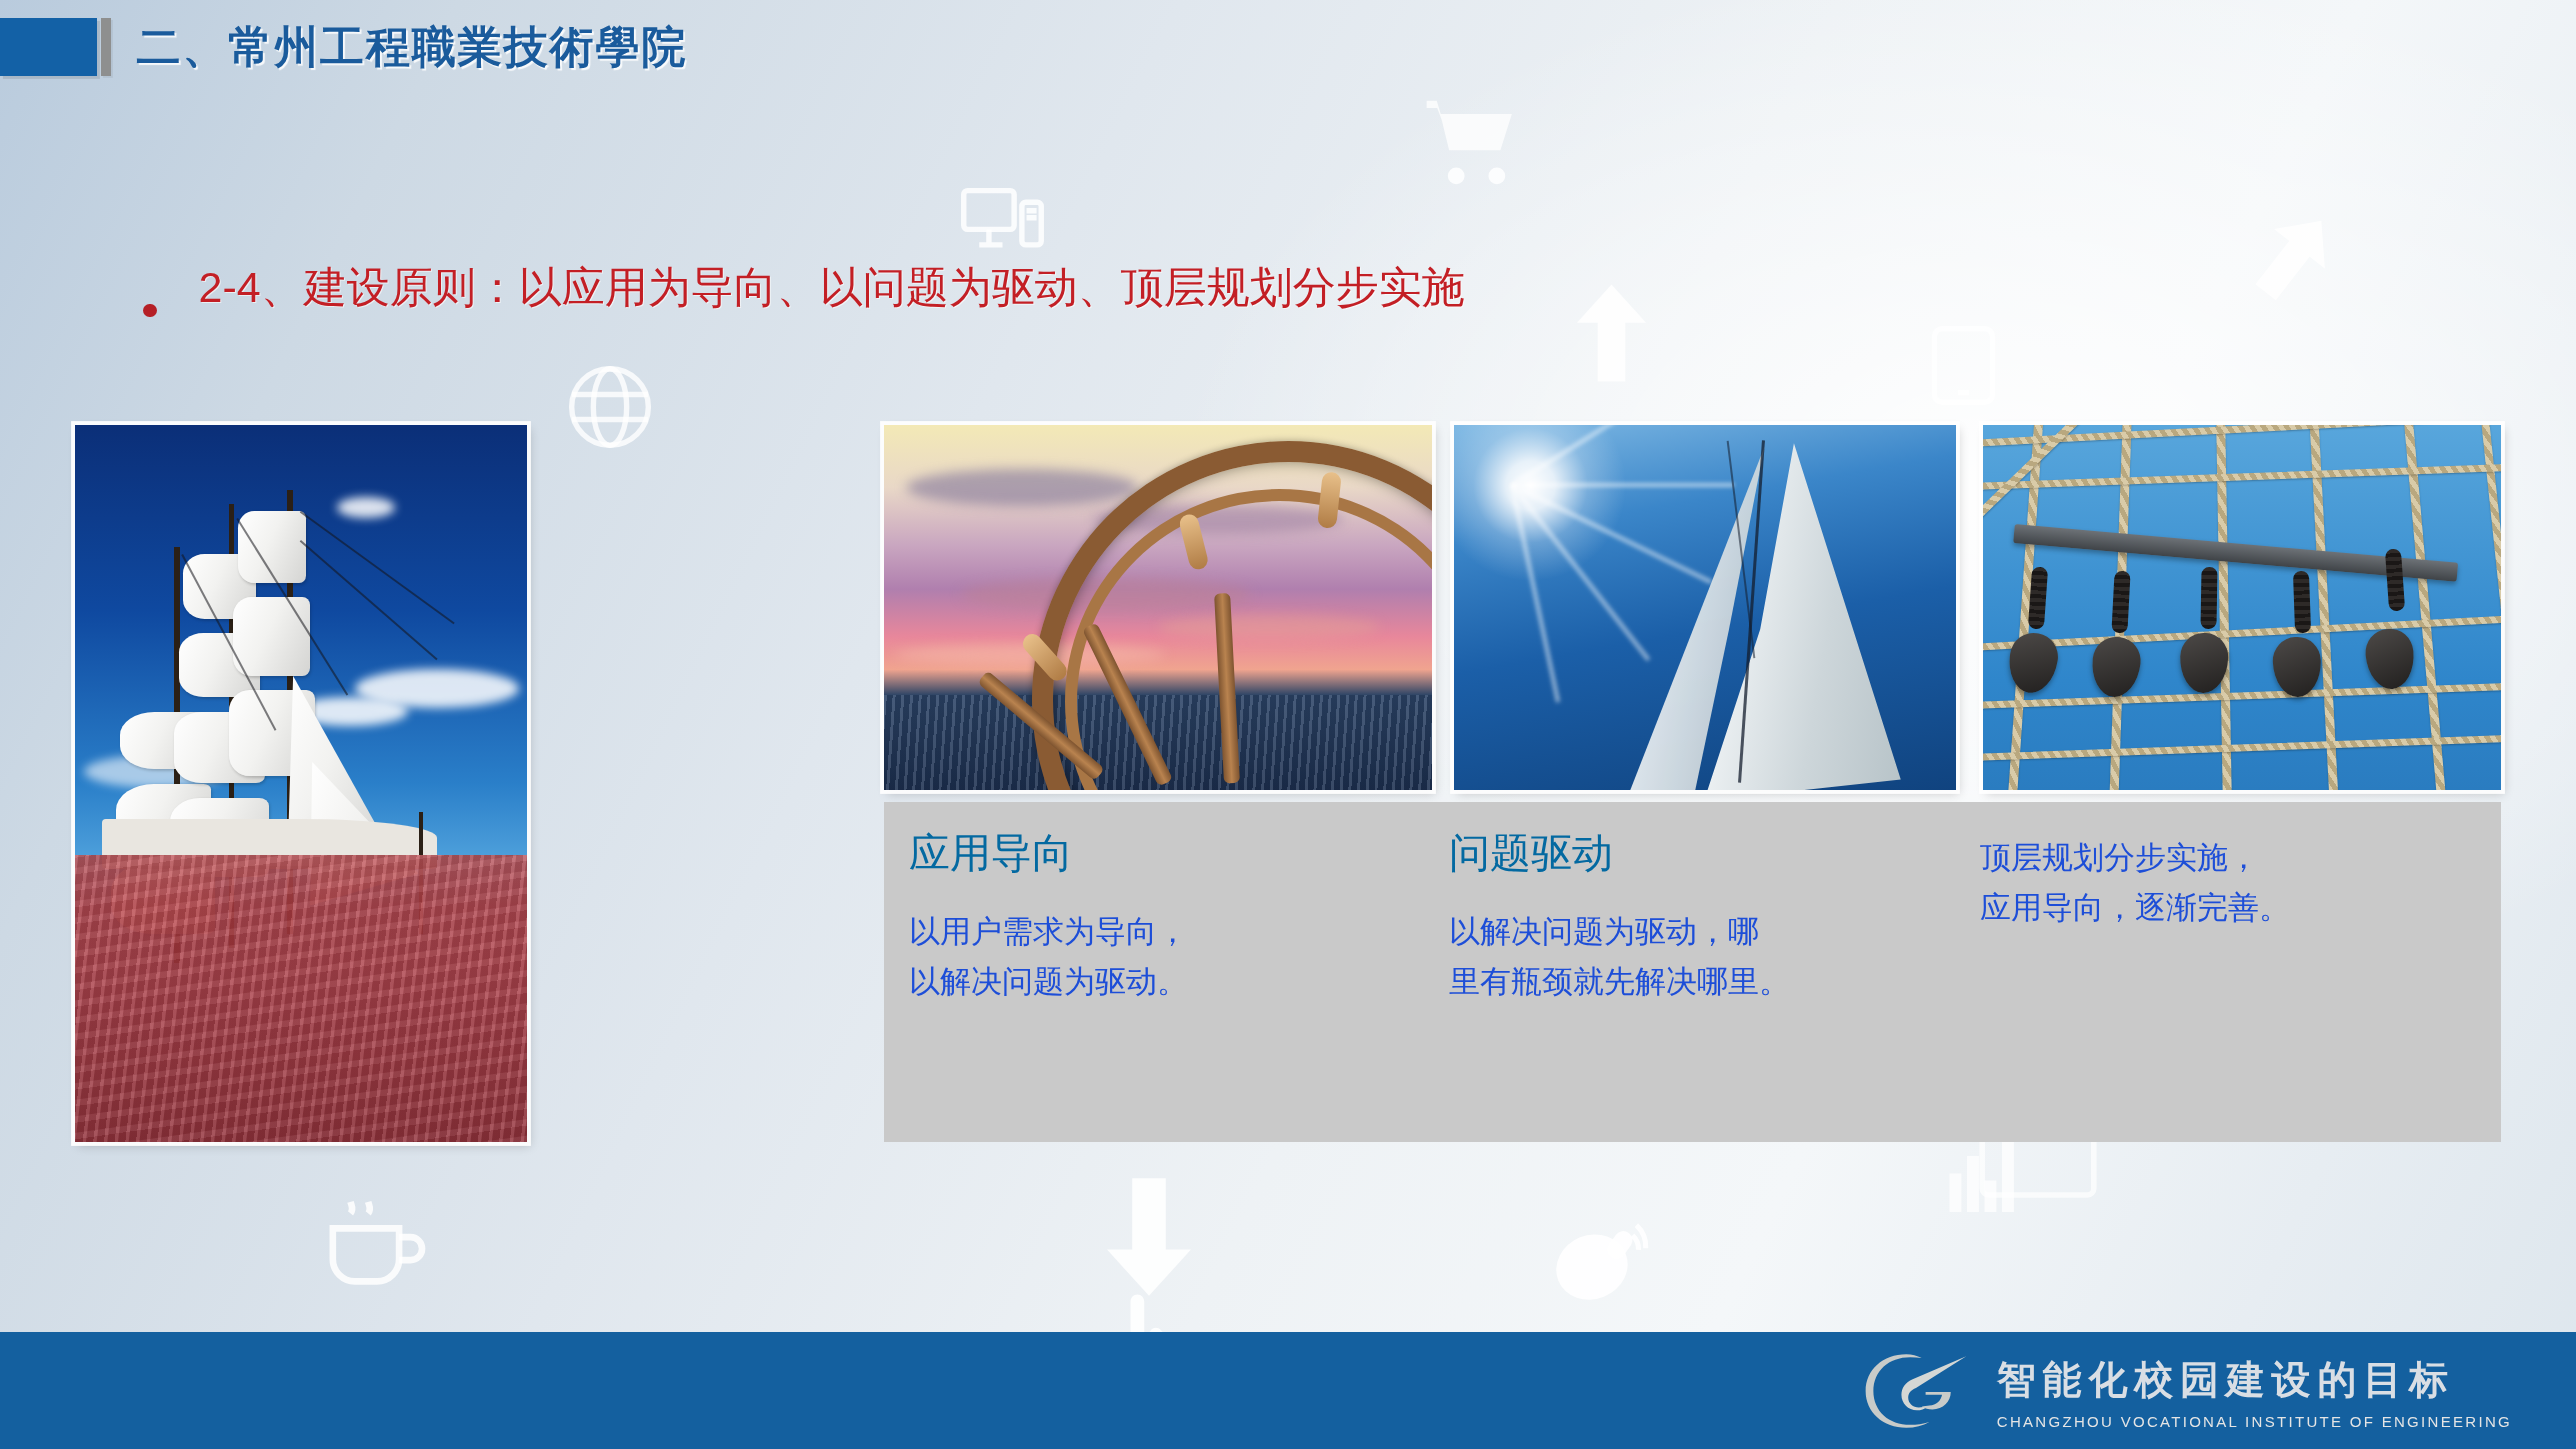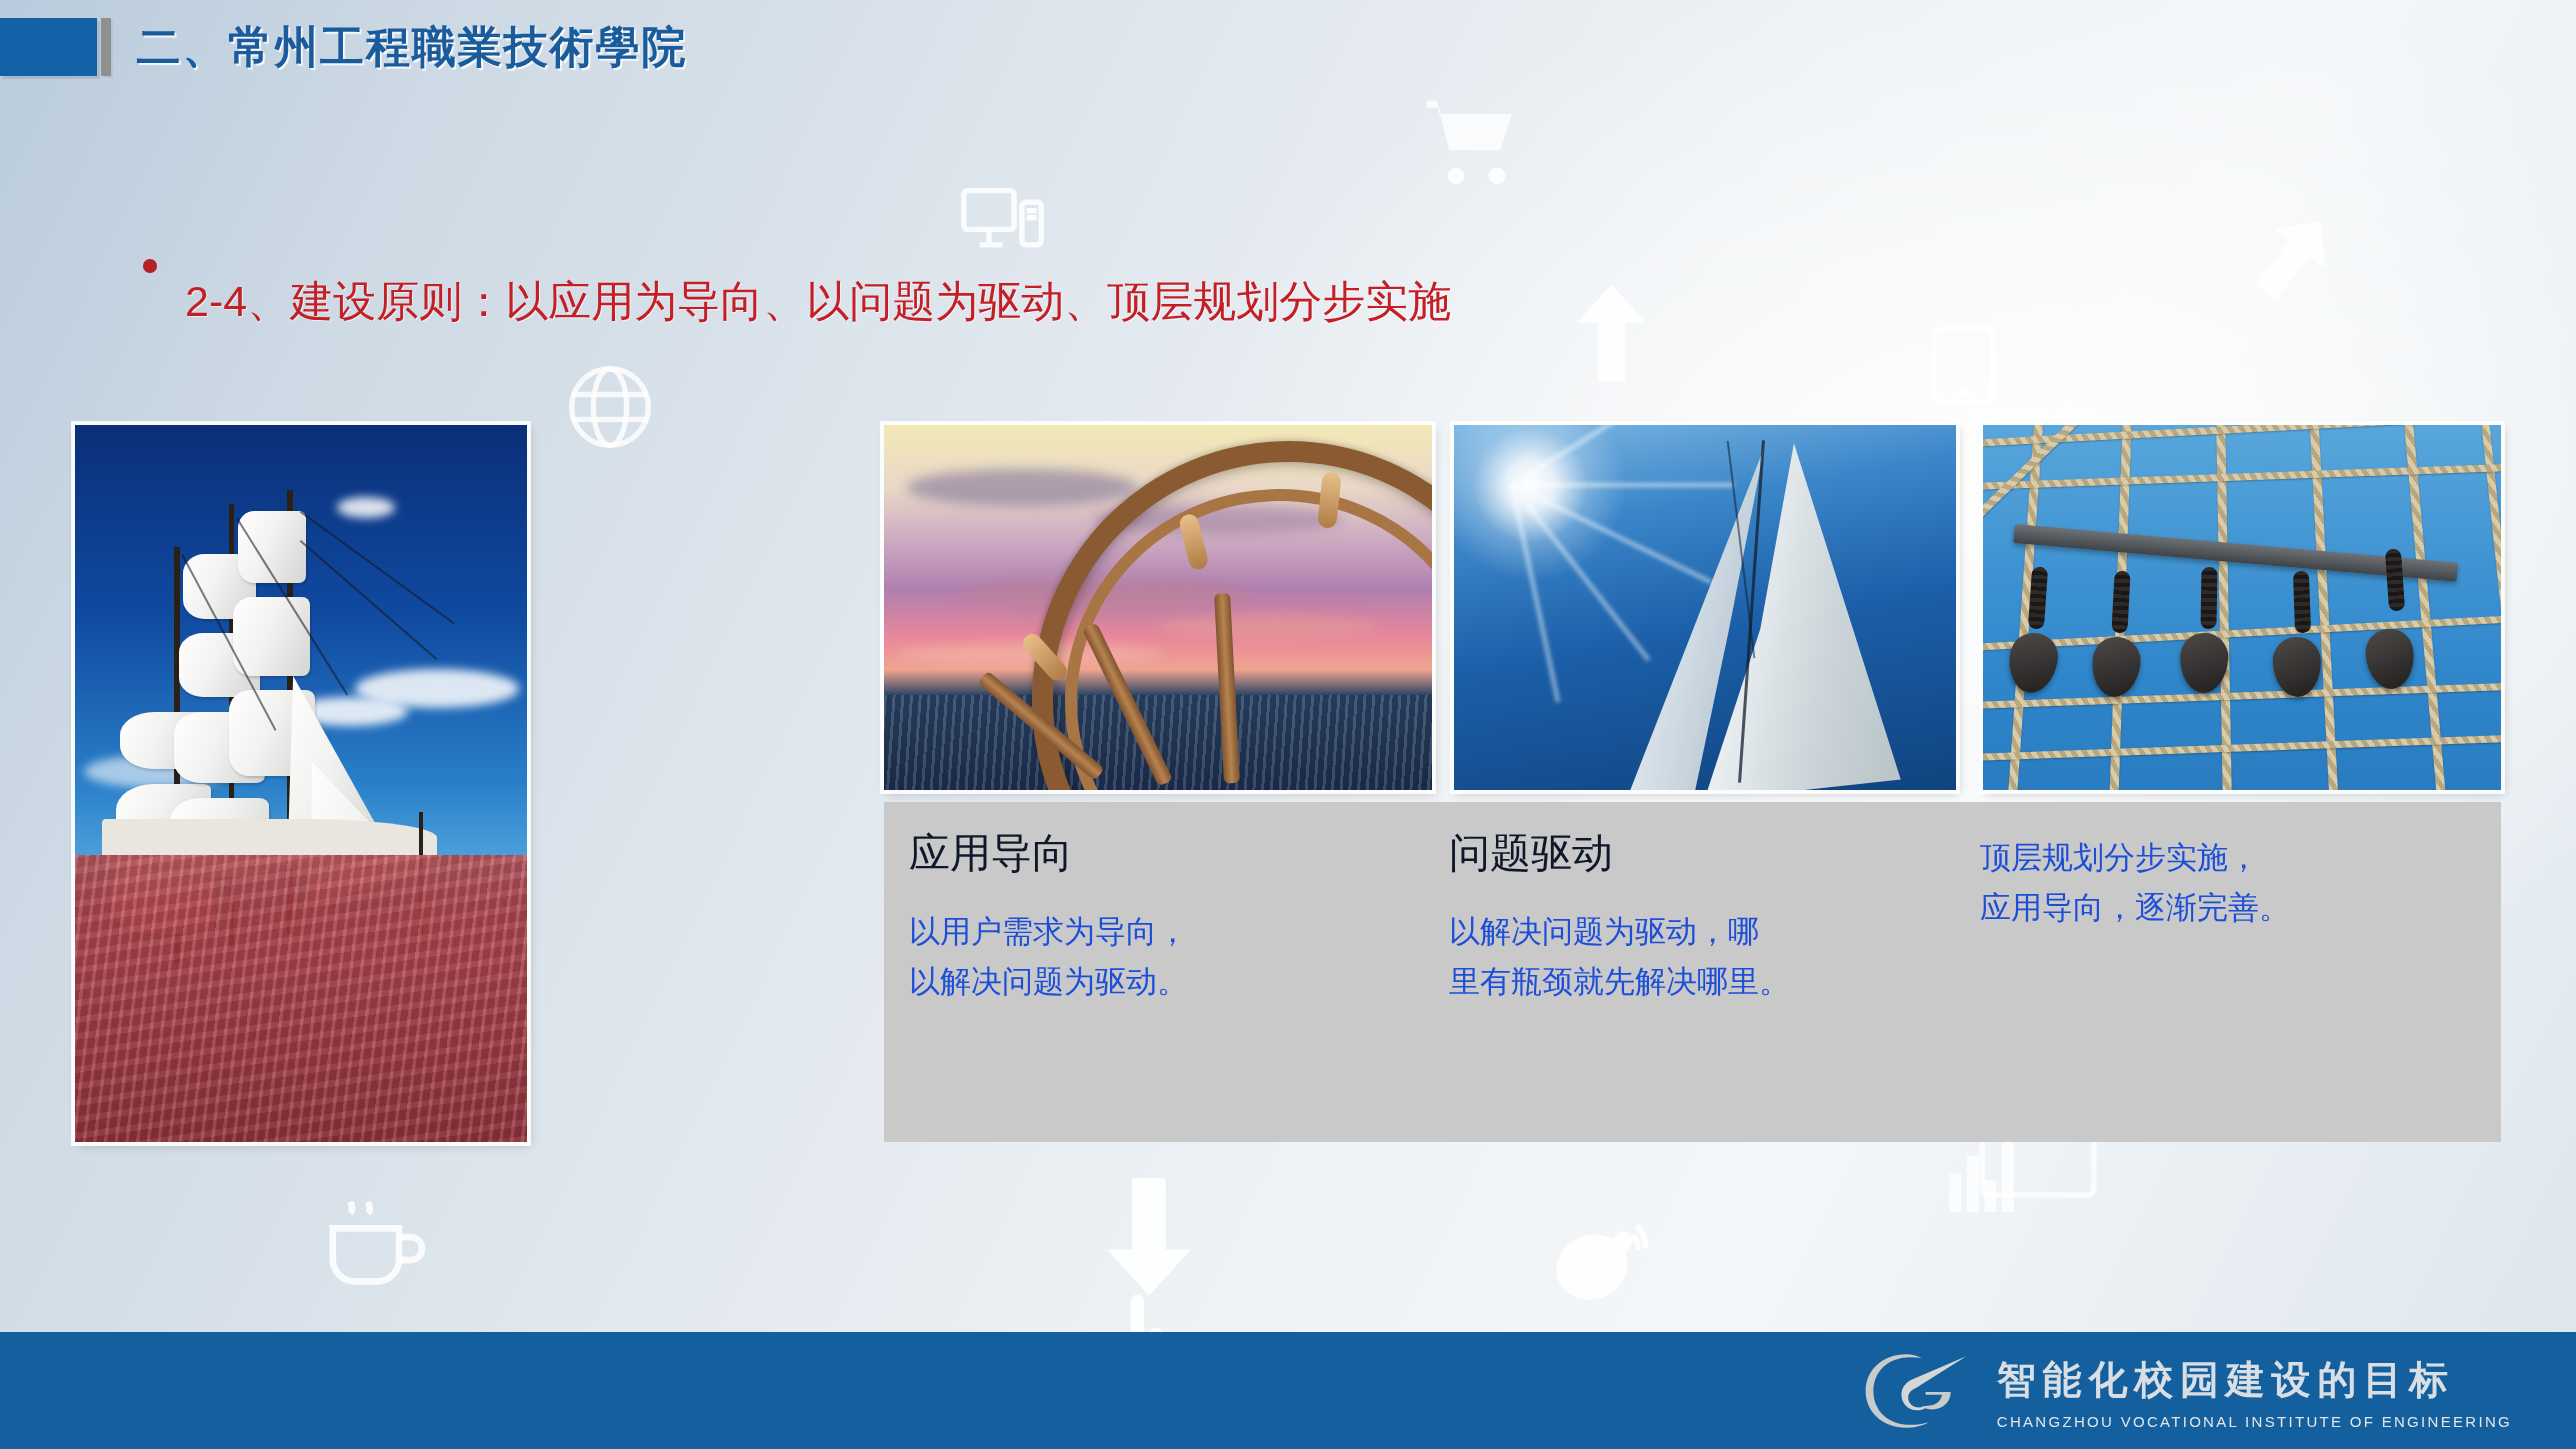--- a/index.html
+++ b/index.html
@@ -22,21 +22,21 @@
   
   #title-bar{position:absolute;left:0;top:18.4px;height:58px;display:flex;align-items:center;}
   #title-block{width:97px;height:58px;background:#1361a6;box-shadow:2.9px 2.9px 0 rgba(0,0,0,.10);}
   #title-rule{width:10.6px;height:58px;background:#8e8f8f;margin-left:3.9px;box-shadow:1.9px 1.9px 0 rgba(0,0,0,.06);}
   #title-text{
     margin-left:25px;color:#1a5b9c;font-weight:bold;font-size:44px;letter-spacing:1.9px;
     text-shadow:1.9px 1.9px 1px rgba(255,255,255,.85);white-space:nowrap;
   }
 
   
-  #subtitle-row{position:absolute;left:143px;top:259px;display:flex;align-items:flex-start;flex-direction:column;}
+  #subtitle-row{position:absolute;left:143px;top:259px;display:flex;align-items:flex-end;}
   #subtitle-bullet{width:13.5px;height:13.5px;border-radius:50%;background:#b51f26;flex:0 0 auto;}
   #subtitle-text{
     margin-left:42px;color:#c31f25;font-size:43px;font-weight:normal;white-space:nowrap;
     text-shadow:1px 1px 0 rgba(255,255,255,.6);
   }
 
   
   .photo{position:absolute;overflow:hidden;background:#0d3f77;
          box-shadow:0 0 0 3.9px rgba(255,255,255,.92), 2.9px 3.9px 9.7px rgba(0,0,0,.18);}
 
@@ -86,21 +86,21 @@
   .yard{position:absolute;height:19.3px;background:linear-gradient(180deg,#6d7277,#3f4347);
         border-radius:2.9px;transform-origin:left center;box-shadow:0 2.9px 4.8px rgba(0,0,0,.3);}
   .block{position:absolute;width:48px;height:60px;border-radius:48% 48% 50% 50%/40% 40% 60% 60%;
          background:linear-gradient(160deg,#4d4a48,#211f1e);box-shadow:0 2.9px 4.8px rgba(0,0,0,.35);}
   .blockstrap{position:absolute;width:15.5px;height:62px;border-radius:7.7px;
               background:repeating-linear-gradient(0deg,#1a1716 0 3.9px,#2e2a28 3.9px 7.7px);}
 
   
   #caption-panel{position:absolute;left:884px;top:802px;width:1617px;height:340px;background:#c9c9c9;}
   .caption-col{position:absolute;top:31px;}
-  .cap-head{color:#0f172a;font-size:41px;line-height:1;margin:0 0 33px 0;white-space:nowrap;}
+  .cap-head{color:#0369a1;font-size:41px;line-height:1;margin:0 0 33px 0;white-space:nowrap;}
   .cap-body{color:#1d4ed8;font-size:31px;line-height:1.62;width:100%;}
   #caption-col-0{left:25px;width:454px;}
   #caption-col-1{left:565px;width:483px;}
   #caption-col-2{left:1096px;width:483px;}
 
   
   #footer{position:absolute;left:0;bottom:0;width:2576px;height:118px;background:#14609f;}
   #footer-brand{position:absolute;right:64px;top:50%;transform:translateY(-50%);
                 display:flex;align-items:center;gap:21px;}
   #brand-emblem{width:124px;height:89px;flex:0 0 auto;}

